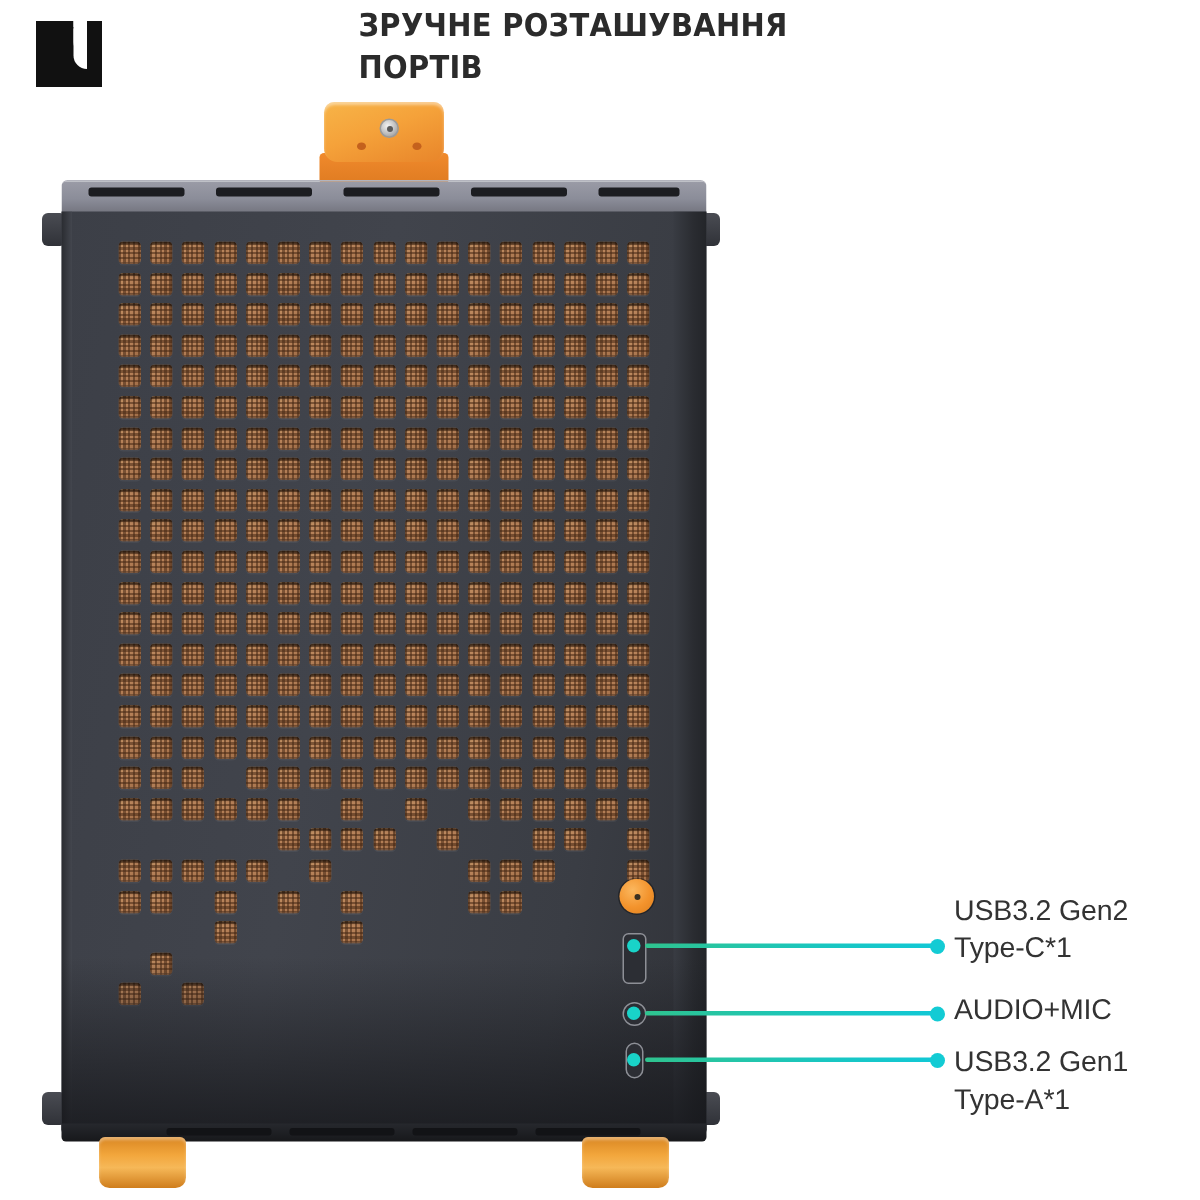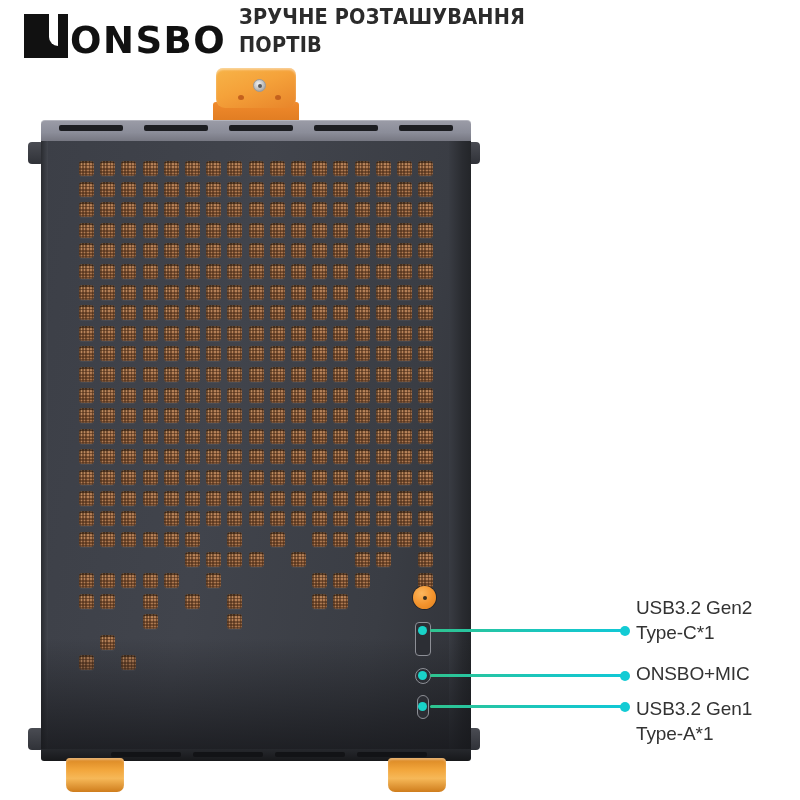--- a/index.html
+++ b/index.html
@@ -338,21 +338,20 @@
     color: #333333;
     letter-spacing: -0.1px;
     white-space: pre-line;
   }
 </style>
 </head>
 <body>
 
 <div id="brand-logo">
   <div id="logo-mark"></div>
-  <div id="logo-word">ONSBO</div>
 </div>
 
 <div id="headline">ЗРУЧНЕ РОЗТАШУВАННЯ ПОРТІВ</div>
 
 <div id="case-assembly">
 
   <div id="top-handle">
     <div id="handle-base"></div>
     <div id="handle-body">
       <div id="handle-screw"></div>
@@ -750,20 +749,20 @@
 
   <div class="callout-line" id="line-0" style="left:430px; top:629px; width:196px;"></div>
   <div class="callout-dot-left" id="dotl-0" style="left:418px; top:626px;"></div>
   <div class="callout-dot-right" id="dotr-0" style="left:620px; top:626px;"></div>
   <div class="callout-label" id="label-0" style="left:636px; top:596px;">USB3.2 Gen2
 Type-C*1</div>
 
   <div class="callout-line" id="line-1" style="left:430px; top:674px; width:196px;"></div>
   <div class="callout-dot-left" id="dotl-1" style="left:418px; top:671px;"></div>
   <div class="callout-dot-right" id="dotr-1" style="left:620px; top:671px;"></div>
-  <div class="callout-label" id="label-1" style="left:636px; top:662px;">ONSBO+MIC</div>
+  <div class="callout-label" id="label-1" style="left:636px; top:662px;">AUDIO+MIC</div>
 
   <div class="callout-line" id="line-2" style="left:430px; top:705px; width:196px;"></div>
   <div class="callout-dot-left" id="dotl-2" style="left:418px; top:702px;"></div>
   <div class="callout-dot-right" id="dotr-2" style="left:620px; top:702px;"></div>
   <div class="callout-label" id="label-2" style="left:636px; top:697px;">USB3.2 Gen1
 Type-A*1</div>
 </div>
 
 </body></html>

